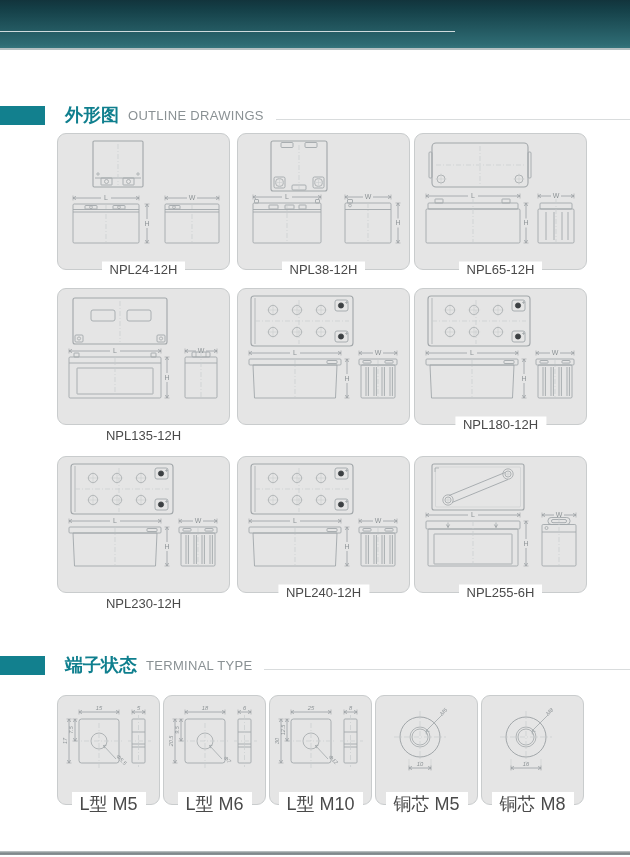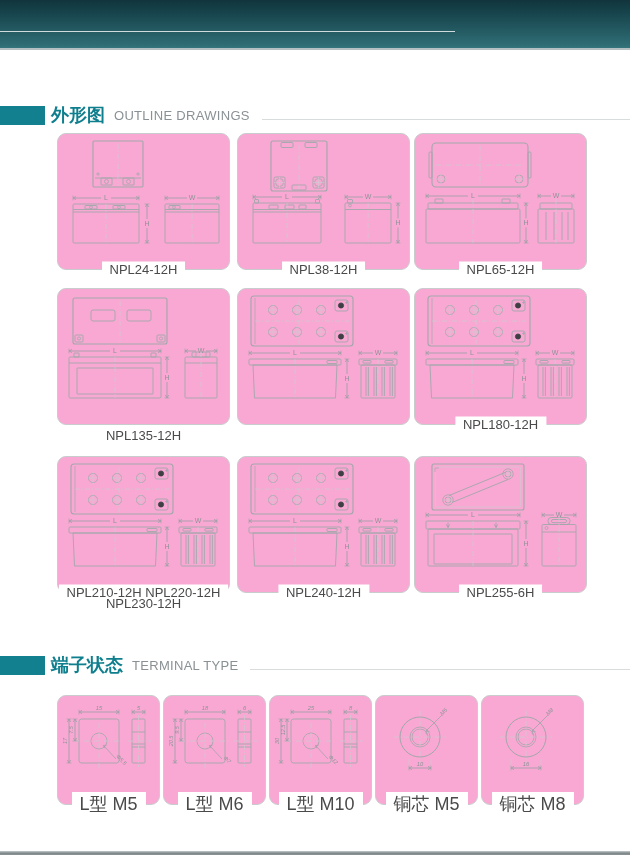--- a/index.html
+++ b/index.html
@@ -9,26 +9,26 @@
   
   .hdr{position:absolute;left:0;top:0;width:630px;height:50px;
        background:linear-gradient(#12343c,#143f47 18%,#2e6b73 92%,#35747c);
        border-bottom:2px solid #b6c0c2;box-sizing:border-box;}
   .hdr-line{position:absolute;left:0;top:31px;width:455px;height:1px;background:rgba(255,255,255,.78);}
   .hdr-title{position:absolute;right:17px;top:15px;color:#fff;font-size:24px;font-weight:400;letter-spacing:.5px;}
 
   
   .sec{position:absolute;left:0;width:630px;display:flex;align-items:center;}
   .sec-block{width:45px;height:19px;background:#12808e;flex:0 0 auto;}
-  .sec-zh{color:#0f7f8e;font-size:18px;font-weight:bold;margin-left:6px;white-space:nowrap;}
+  .sec-zh{color:#0f7f8e;font-size:18px;font-weight:bold;margin-left:20px;white-space:nowrap;}
   .sec-en{color:#8a9194;font-size:13px;margin-left:9px;white-space:nowrap;letter-spacing:.3px;text-align:center;}
   .sec-rule{flex:1 1 auto;height:1px;background:#d9dcdd;margin-left:12px;align-self:center;margin-top:8px;}
 
   
-  .card{position:absolute;border:1px solid #c9cccd;border-radius:9px;background:#f9a8d4;}
+  .card{position:absolute;border:1px solid #c9cccd;border-radius:9px;background:#e5e5e5;}
   .card.outline{width:171px;height:135px;}
   .card.term{width:101px;height:108px;}
   .card svg{display:block;margin:5px auto 0;}
   .card-label{position:absolute;left:50%;bottom:0;transform:translate(-50%,50%);
               background:#fff;padding:0 8px;font-size:13px;color:#4a4a4a;white-space:nowrap;}
   .card-label2{position:absolute;left:50%;top:calc(100% + 4px);transform:translateX(-50%);
                font-size:13px;color:#4a4a4a;white-space:nowrap;}
   .term .card-label{font-size:18px;}
 
   .page-bottom-rule{position:absolute;left:0;top:851px;width:630px;height:4px;
@@ -458,21 +458,20 @@
       <line x1="125" y1="73" x2="125" y2="102" stroke="#a2a7aa" stroke-width="0.9"></line>
       <line x1="127.4" y1="73" x2="127.4" y2="102" stroke="#a2a7aa" stroke-width="0.9"></line>
       <line x1="133" y1="73" x2="133" y2="102" stroke="#a2a7aa" stroke-width="0.9"></line>
       <line x1="135.4" y1="73" x2="135.4" y2="102" stroke="#a2a7aa" stroke-width="0.9"></line>
       <line x1="141" y1="73" x2="141" y2="102" stroke="#a2a7aa" stroke-width="0.9"></line>
       <line x1="143.4" y1="73" x2="143.4" y2="102" stroke="#a2a7aa" stroke-width="0.9"></line>
       <line x1="149" y1="73" x2="149" y2="102" stroke="#a2a7aa" stroke-width="0.9"></line>
       <line x1="151.4" y1="73" x2="151.4" y2="102" stroke="#a2a7aa" stroke-width="0.9"></line>
       <line x1="137" y1="65" x2="137" y2="104" stroke="#c9cdcf" stroke-width="0.7" stroke-dasharray="5 2 1 2"></line>
     </svg>
-  <div class="card-label">NPL210-12H  NPL220-12H</div>
   <div class="card-label2">NPL230-12H</div>
 </div>
 <div class="card outline" style="left:237px;top:456px">
   <svg width="166" height="106" viewBox="0 0 166 106">
       <rect x="10" y="2" width="102" height="50" rx="3" fill="none" stroke="#a2a7aa" stroke-width="1.1"></rect>
       <line x1="14" y1="4" x2="14" y2="50" stroke="#a2a7aa" stroke-width="0.7"></line>
       <circle cx="32" cy="16" r="4.6" fill="none" stroke="#a2a7aa" stroke-width="0.8"></circle>
       <line x1="25.9" y1="16" x2="38.1" y2="16" stroke="#c9cdcf" stroke-width="0.6"></line>
       <line x1="32" y1="9.9" x2="32" y2="22.1" stroke="#c9cdcf" stroke-width="0.6"></line>
       <circle cx="56" cy="16" r="4.6" fill="none" stroke="#a2a7aa" stroke-width="0.8"></circle>

